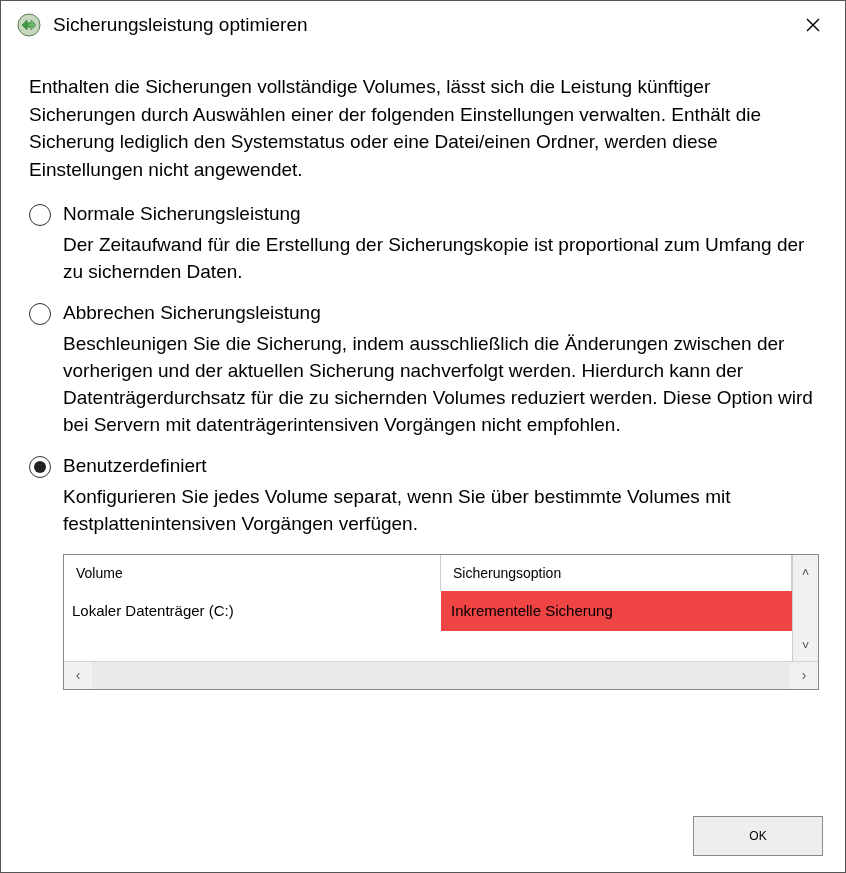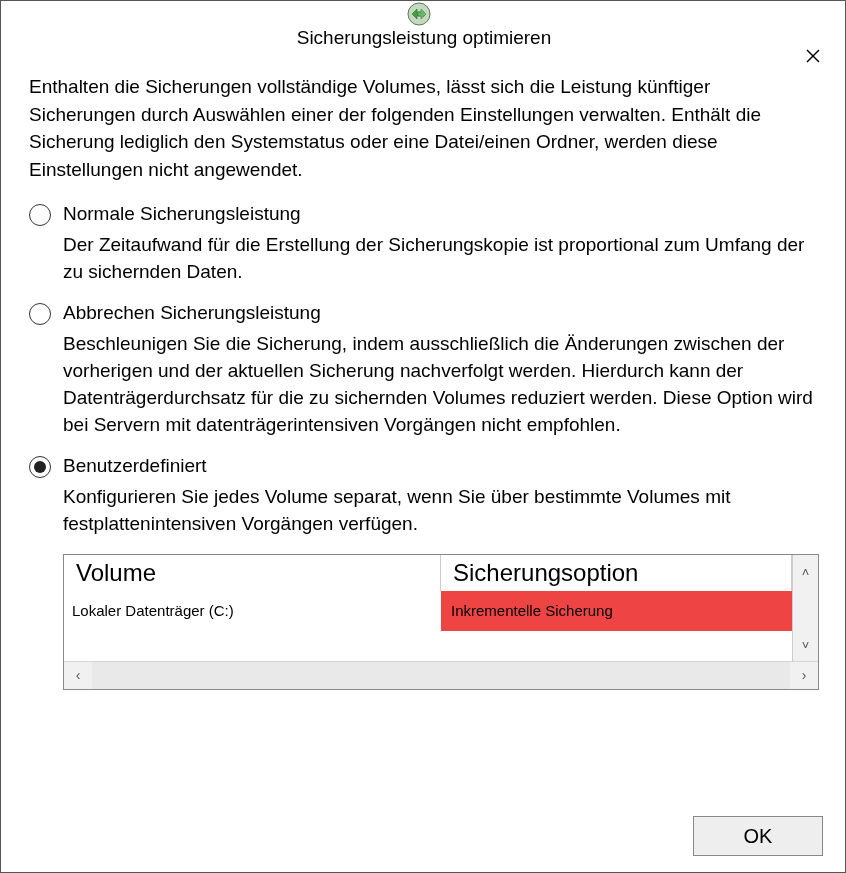--- a/index.html
+++ b/index.html
@@ -14,21 +14,20 @@
     border: 1px solid #555;
     position: relative;
     overflow: hidden;
   }
   .titlebar {
     display: flex;
     align-items: center;
     height: 48px;
     padding: 0 12px 0 14px;
     background: #fff;
-    flex-direction: column;
   }
   .titlebar .app-icon {
     width: 28px; height: 28px; margin-right: 10px;
     display: inline-flex; align-items: center; justify-content: center;
   }
   .titlebar .title {
     font-size: 19px;
   }
   .titlebar .close {
     margin-left: auto;
@@ -89,21 +88,21 @@
     width: 756px;
   }
   .grid-headers {
     display: flex;
     height: 36px;
     background: #fff;
   }
   .col-header {
     border-right: 1px solid #ccc;
     padding: 6px 12px;
-    font-size: 24px;
+    font-size: 14px;
     display: flex; align-items: center;
     background: #fff;
   }
   .col-volume  { width: 378px; }
   .col-option  { width: 352px; }
   .col-scroll-up, .col-scroll-dn {
     width: 26px; background: #f1f1f1;
     display: flex; align-items: center; justify-content: center;
     border-left: 1px solid #ccc;
     font-size: 13px; color: #555;
@@ -146,21 +145,21 @@
     bottom: 16px;
     right: 22px;
     display: flex;
     gap: 16px;
   }
   .btn {
     min-width: 130px;
     height: 40px;
     border: 1px solid #888;
     background: #eee;
-    font-size: 20px;
+    font-size: 12px;
     font-family: inherit;
     cursor: default;
     padding: 0 18px;
   }
 </style>
 </head>
 <body>
 
 <div class="titlebar">
   <span class="app-icon">

